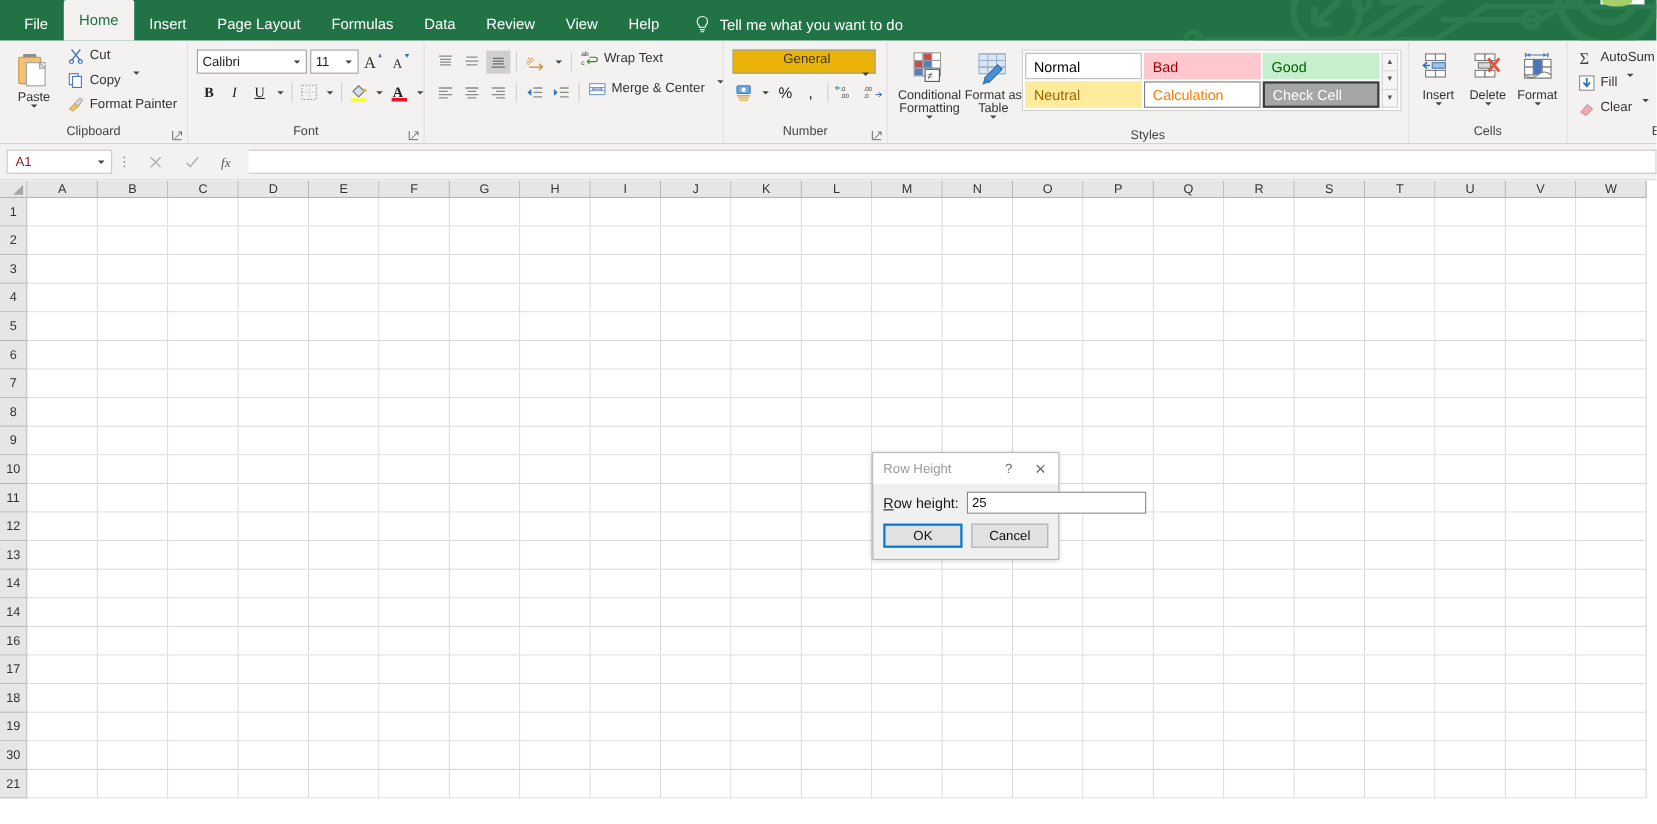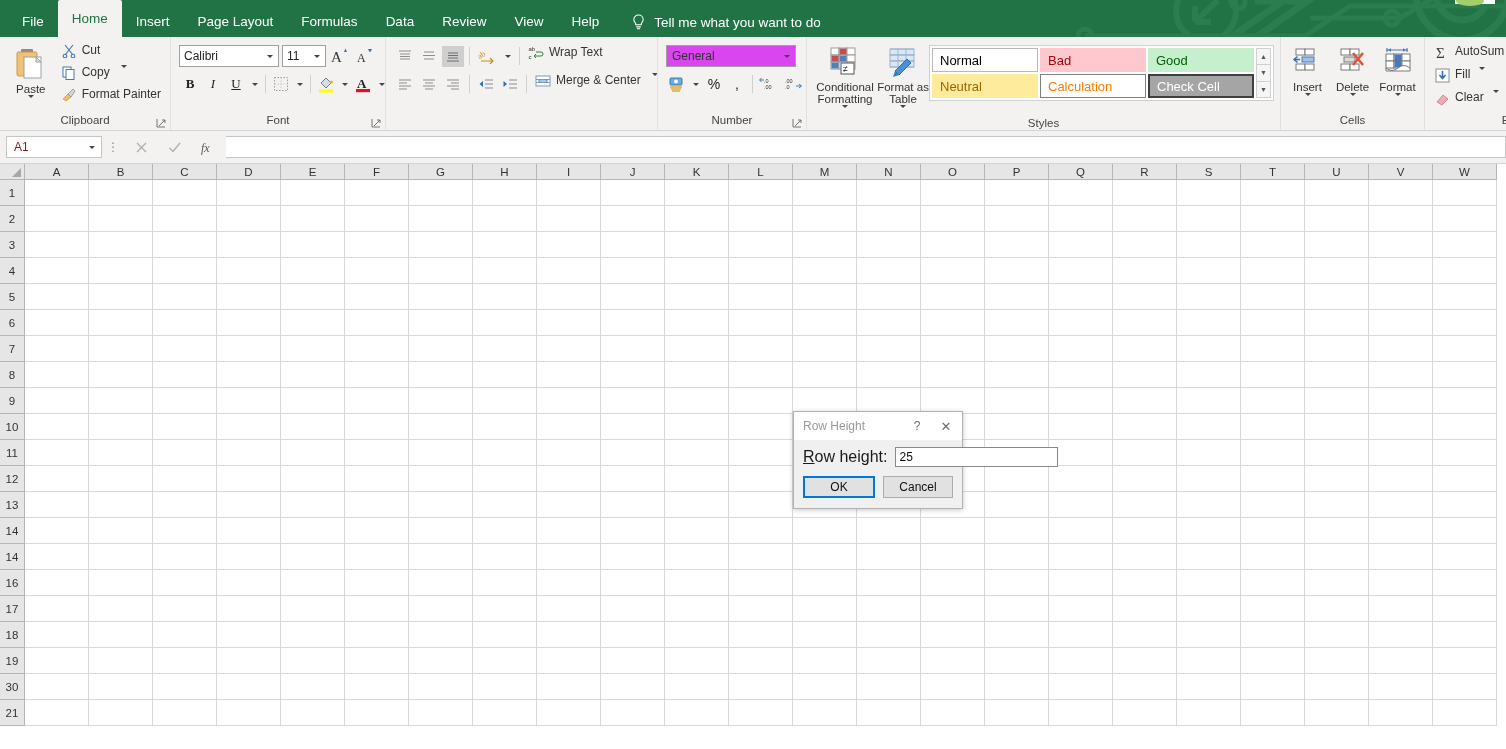--- a/index.html
+++ b/index.html
@@ -91,21 +91,21 @@
     font-size:13px; color:#222; cursor:default;
   }
   .splitcaret { width:13px;height:22px;display:inline-flex;align-items:center;justify-content:center; }
   .vsep { width:1px; background:#d0d0d0; height:18px; margin:0 3px; align-self:center; }
 
   
   .align-btn { width:22px;height:21px;display:inline-flex;align-items:center;justify-content:center;cursor:default; }
   .align-btn.on { background:#cfcfcf; }
 
   
-  .numbox { border:1px solid #a0a0a0; background:#d946ef; height:22px; width:130px; display:flex; align-items:center; padding-left:5px; font-size:12px;}
+  .numbox { border:1px solid #a0a0a0; background:#eab308; height:22px; width:130px; display:flex; align-items:center; padding-left:5px; font-size:12px;flex-direction:column;}
 
   
   .stylebox {
     border:1px solid #d0d0d0; background:#fff; padding:2px; display:flex; gap:0;
   }
   .stylegrid { display:grid; grid-template-columns:repeat(3, 106px); grid-template-rows:24px 24px; gap:2px; }
   .scell {
     display:flex; align-items:center; padding-left:7px;
     font-size:13px; border:1px solid transparent; cursor:default; overflow:hidden; white-space:nowrap;
   }
@@ -155,21 +155,21 @@
     position:absolute; left:793px; top:411px; width:170px;
     background:#f0f0f0; border:1px solid #b2b2b2;
     box-shadow:0 1px 5px rgba(0,0,0,0.22);
     font-size:12px; z-index:50;
   }
   .dlg-title { height:28px; background:#fff; display:flex; align-items:center; padding-left:9px; }
   .dlg-title .t { color:#9a9a9a; font-size:12px; }
   .dlg-help { margin-left:auto; width:26px;text-align:center;color:#6d6d6d;font-size:12px; }
   .dlg-close { width:32px;text-align:center;color:#6d6d6d;font-size:13px; }
   .dlg-body { padding:7px 9px 0 9px; display:flex; align-items:center; }
-  .dlg-lbl { font-size:16px; color:#1a1a1a; margin-right:7px; white-space:nowrap; }
+  .dlg-lbl { font-size:13px; color:#1a1a1a; margin-right:7px; white-space:nowrap; }
   .dlg-lbl u { text-decoration:underline; }
   .dlg-input {
     flex:1; height:20px; border:1px solid #898989; background:#fff;
     font-size:12px; padding-left:4px; color:#111; font-family:"Liberation Sans",sans-serif;
   }
   .dlg-btns { display:flex; gap:8px; padding:9px 9px 10px 9px; }
   .dlg-btn {
     flex:1; height:22px; background:#e1e1e1; border:1px solid #adadad;
     font-size:12px; color:#111; display:flex; align-items:center; justify-content:center;
     font-family:"Liberation Sans",sans-serif;

